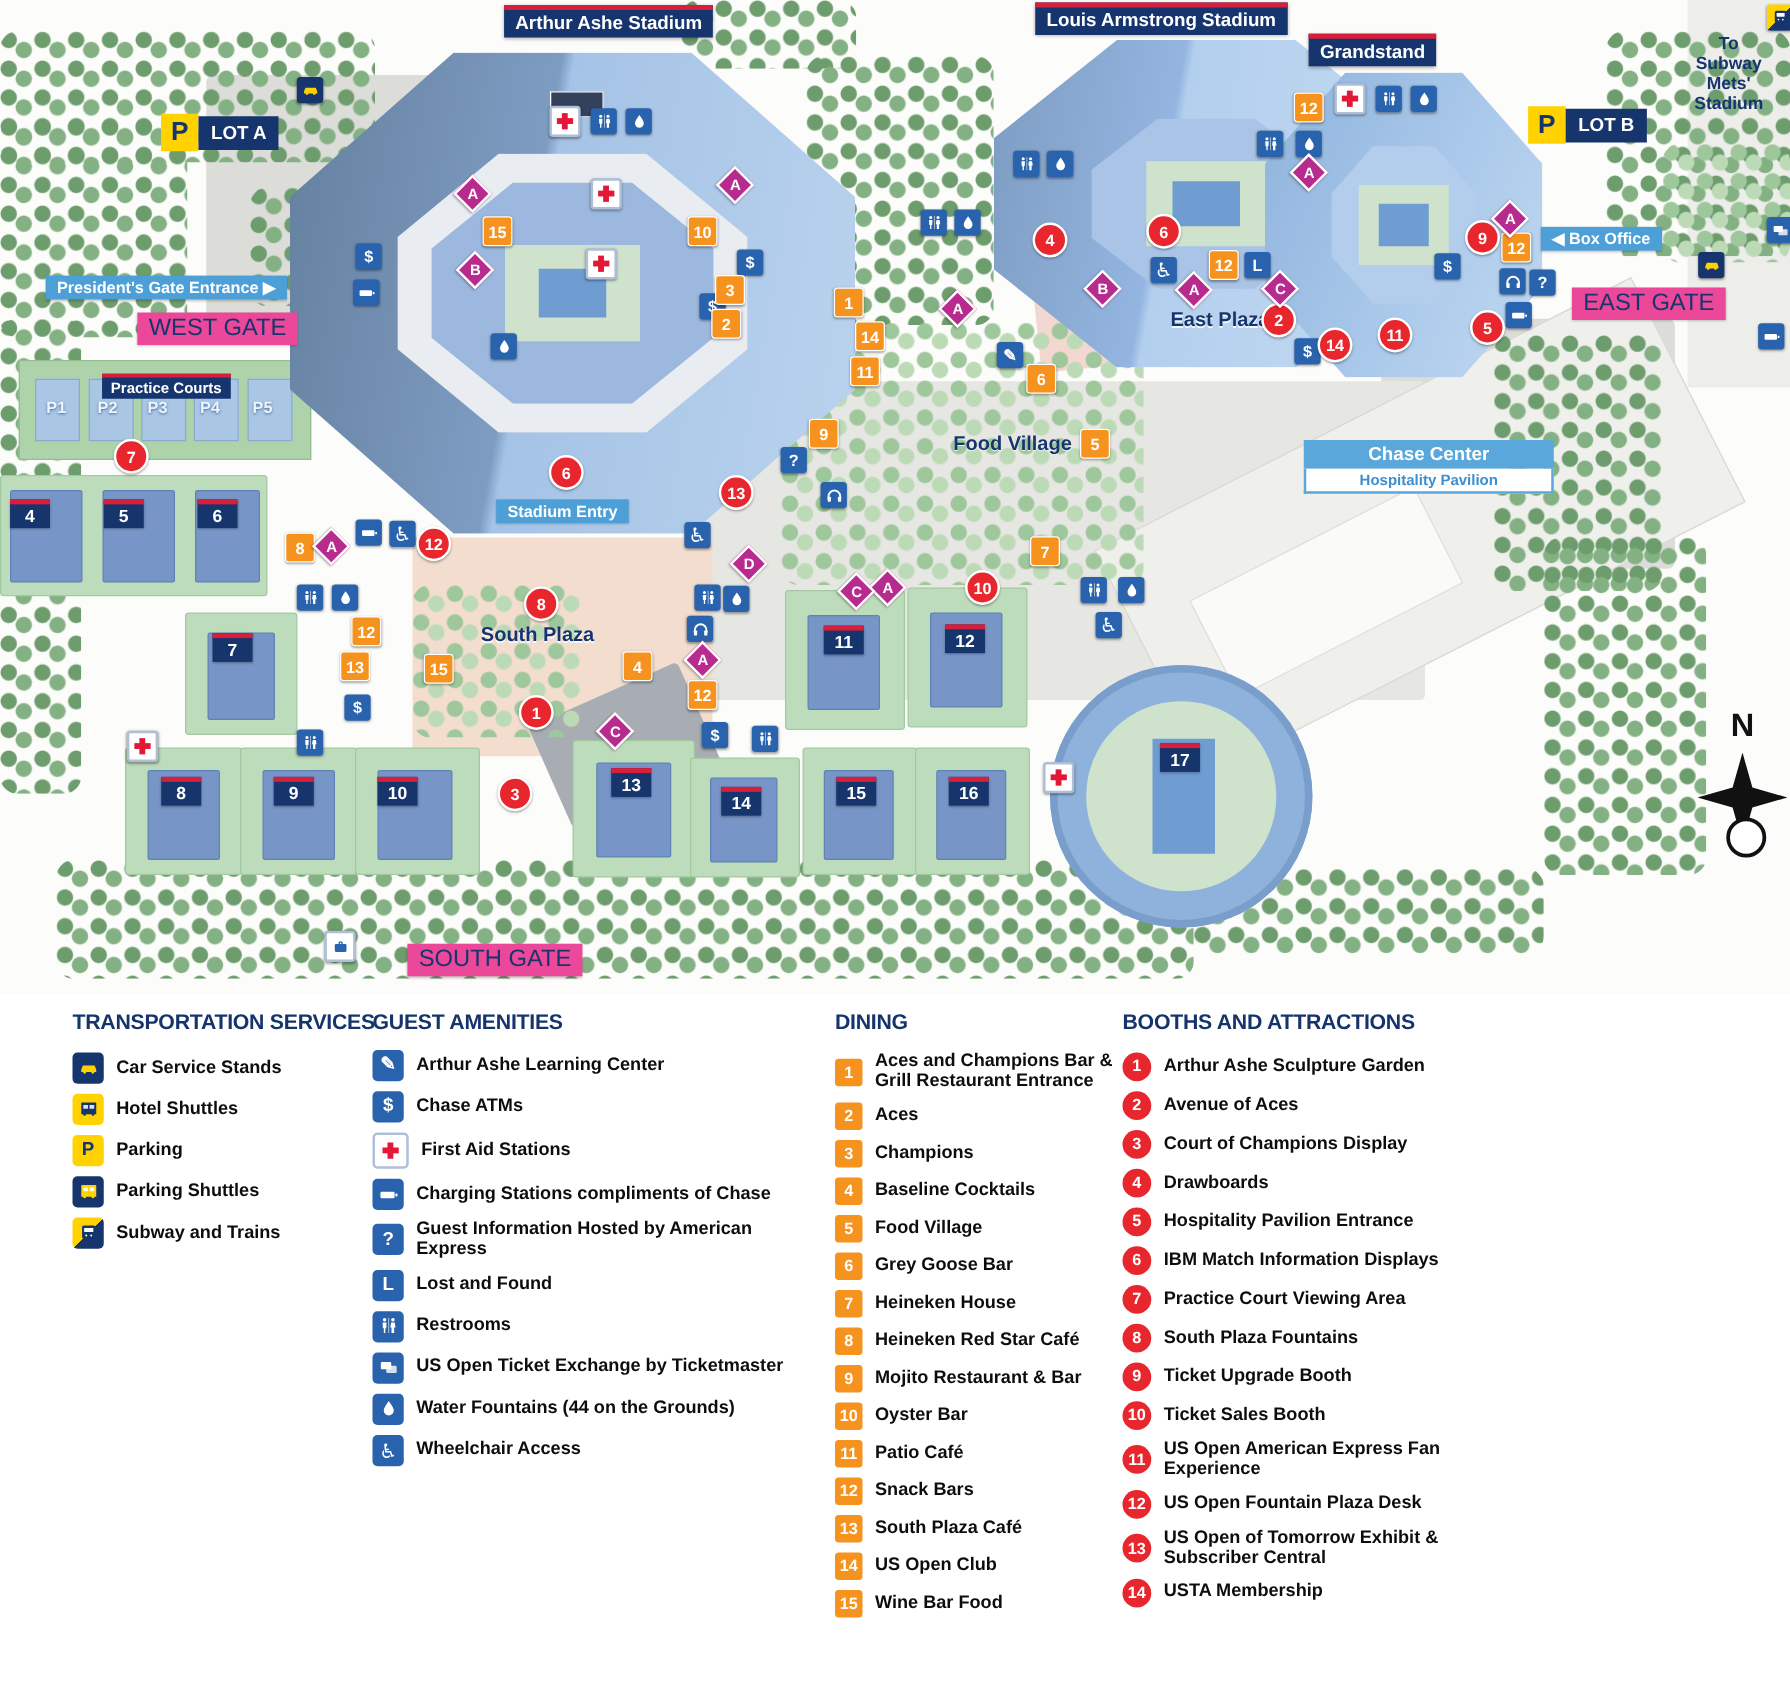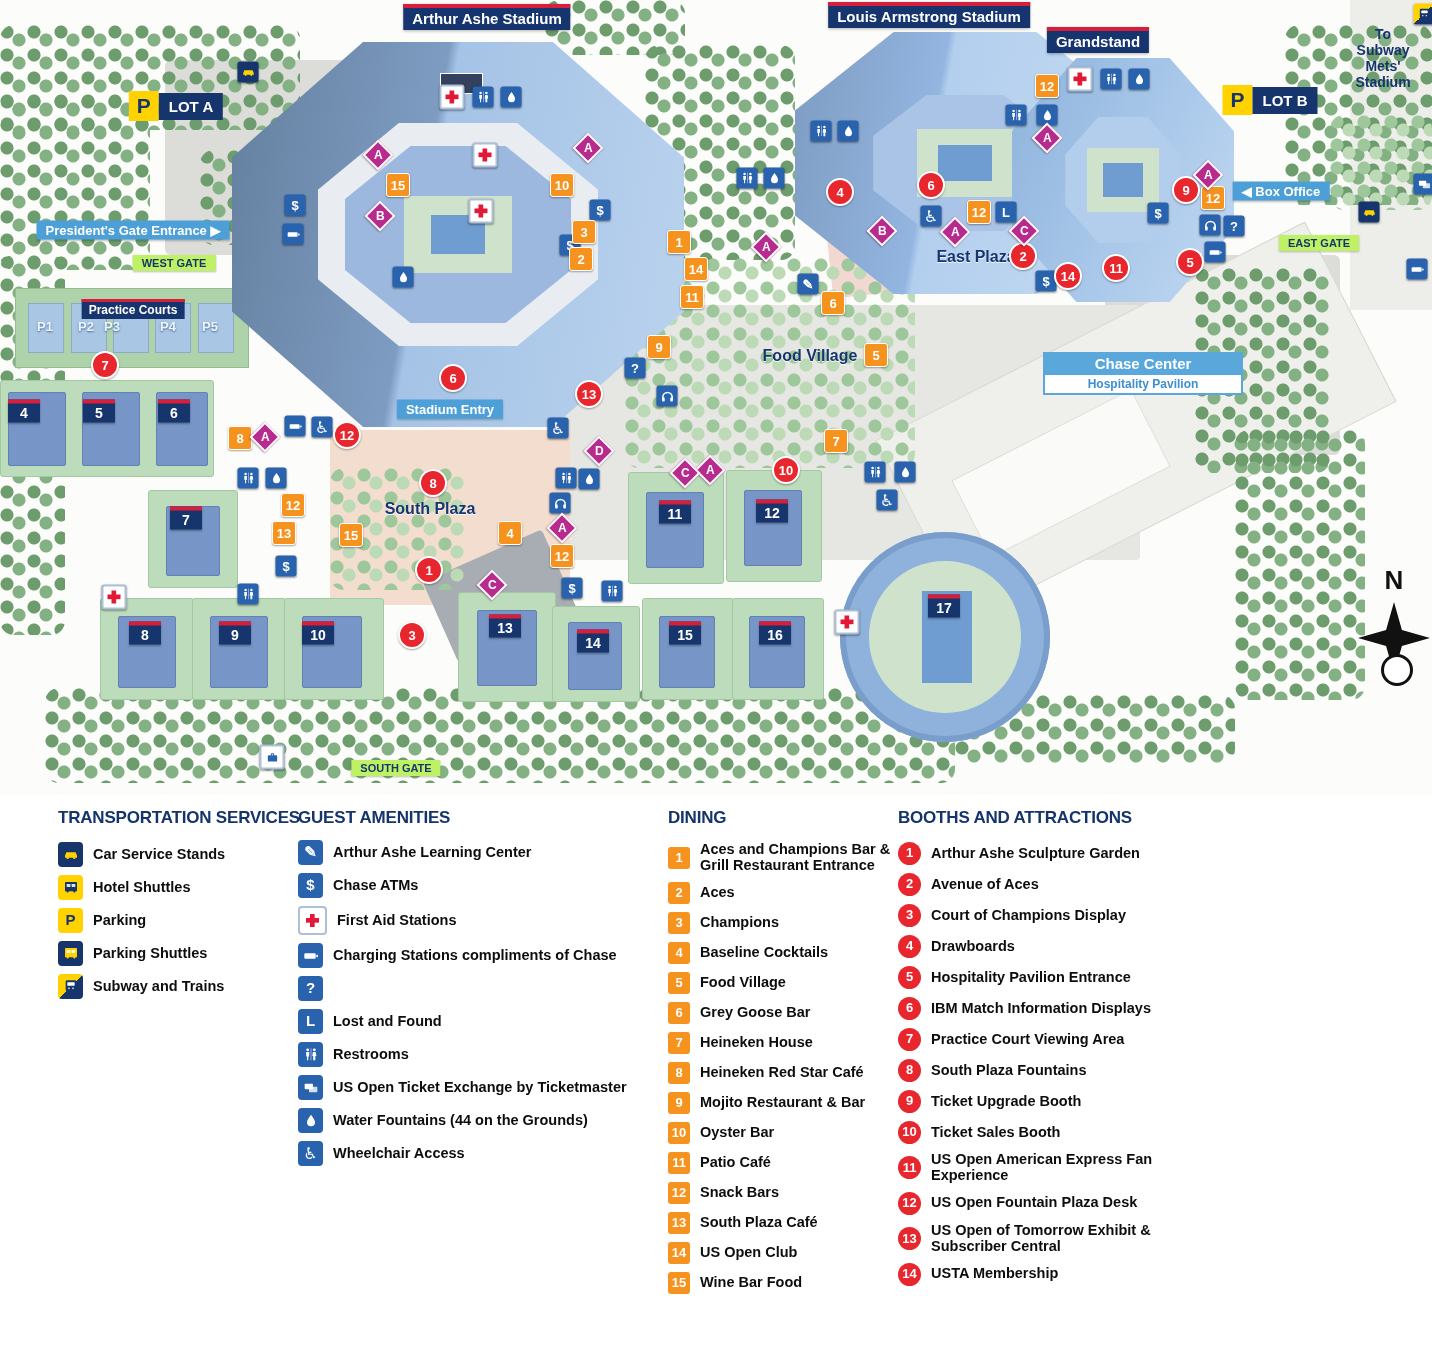--- a/index.html
+++ b/index.html
@@ -42,21 +42,21 @@
   #chasebldg{left:895px;top:320px;width:480px;height:200px;background:#efefec;border:1px solid #d8d8d2;transform:rotate(-27deg);}
   #chasebldg2{left:960px;top:430px;width:200px;height:85px;background:#fafaf8;border:1px solid #ddddd8;transform:rotate(-27deg);}
   .pad-o{position:absolute;background:#bddcbb;border:1px solid #a3c9a0;border-radius:3px;}
   .court-o{position:absolute;background:#7795c7;border:1px solid #5f83b5;border-radius:2px;}
   #pcourts{left:15px;top:288px;width:232px;height:78px;background:#aed3ab;border:1px solid #93bd90;}
   .pcourt-c{position:absolute;top:14px;width:34px;height:48px;background:#a9c6e4;border:1px solid #8cabcc;}
   
   .lbl{position:absolute;transform:translate(-50%,-50%);text-align:center;white-space:pre-line;z-index:30;}
   .lbl-title{background:#16356e;color:#fff;font-weight:800;font-size:15px;padding:2px 9px 3px;border-top:4px solid #d71f3b;white-space:nowrap;box-shadow:0 1px 3px rgba(0,0,0,.3);}
   .lbl-title-sm{background:#16356e;color:#fff;font-weight:800;font-size:12px;padding:1px 7px 2px;border-top:3px solid #d71f3b;white-space:nowrap;}
-  .lbl-gate{background:#bef264;color:#16356e;font-weight:700;font-size:11px;padding:2px 9px;white-space:nowrap;box-shadow:0 1px 2px rgba(0,0,0,.25);}
+  .lbl-gate{background:#ec4899;color:#16356e;font-weight:400;font-size:19px;padding:2px 9px;white-space:nowrap;box-shadow:0 1px 2px rgba(0,0,0,.25);}
   .lbl-blue{background:#4d9fd8;color:#fff;font-weight:700;font-size:13px;padding:2px 9px;white-space:nowrap;box-shadow:0 1px 2px rgba(0,0,0,.25);}
   .lbl-plaza{color:#16356e;font-weight:800;font-size:16px;text-shadow:0 1px 0 rgba(255,255,255,.85);white-space:nowrap;background:transparent;}
   .lbl-navytext{color:#16356e;font-weight:800;font-size:14px;line-height:1.15;background:transparent;}
   .lbl-lot{display:flex;align-items:center;gap:0;background:transparent;}
   .pbox{width:30px;height:30px;background:#ffd200;color:#17356d;font-weight:800;font-size:21px;display:flex;align-items:center;justify-content:center;}
   .lotname{background:#17356d;color:#fff;font-weight:800;font-size:15px;padding:5px 10px;white-space:nowrap;}
   
   .mk{position:absolute;transform:translate(-50%,-50%);display:flex;align-items:center;justify-content:center;font-weight:bold;z-index:40;}
   .mk-orange{width:22px;height:22px;background:#f6921e;color:#fff;font-size:13px;border-radius:3px;border:1px solid #fff;box-shadow:0 1px 2px rgba(0,0,0,.35);}
   .mk-red{width:24px;height:24px;background:#e8262d;color:#fff;font-size:13px;border-radius:50%;border:2px solid #fff;box-shadow:0 1px 2px rgba(0,0,0,.35);}
@@ -228,21 +228,21 @@
     <div class="cplate" style="left: 318px; top: 633px;">10</div>
     <div class="cplate" style="left: 675px; top: 512px;">11</div>
     <div class="cplate" style="left: 772px; top: 511px;">12</div>
     <div class="cplate" style="left: 505px; top: 626px;">13</div>
     <div class="cplate" style="left: 593px; top: 641px;">14</div>
     <div class="cplate" style="left: 685px; top: 633px;">15</div>
     <div class="cplate" style="left: 775px; top: 633px;">16</div>
     <div class="cplate" style="left: 944px; top: 606px;">17</div>
     <div class="pclabel" style="left: 45px; top: 326px;">P1</div>
     <div class="pclabel" style="left: 86px; top: 326px;">P2</div>
-    <div class="pclabel" style="left: 112px; top: 326px;">P3</div>
+    <div class="pclabel" style="left: 126px; top: 326px;">P3</div>
     <div class="pclabel" style="left: 168px; top: 326px;">P4</div>
     <div class="pclabel" style="left: 210px; top: 326px;">P5</div>
     <div class="mk mk-orange" style="left: 398px; top: 185px;">15</div>
     <div class="mk mk-orange" style="left: 562px; top: 185px;">10</div>
     <div class="mk mk-orange" style="left: 584px; top: 232px;">3</div>
     <div class="mk mk-orange" style="left: 581px; top: 259px;">2</div>
     <div class="mk mk-orange" style="left: 679px; top: 242px;">1</div>
     <div class="mk mk-orange" style="left: 696px; top: 269px;">14</div>
     <div class="mk mk-orange" style="left: 692px; top: 297px;">11</div>
     <div class="mk mk-orange" style="left: 659px; top: 347px;">9</div>
@@ -737,20 +737,21 @@
           <span class="ic bg-blue">
             <svg viewBox="0 0 24 24" fill="#fff">
               <rect x="2" y="8" width="17" height="8" rx="1.5"></rect>
               <rect x="20" y="10.3" width="2.4" height="3.4" rx=".6"></rect>
             </svg>
           </span>
           <span class="txt">Charging Stations compliments of Chase</span>
         </div>
         <div class="lrow">
           <span class="ic bg-blue gl">?</span>
+          <span class="txt">Guest Information Hosted by American Express</span>
         </div>
         <div class="lrow">
           <span class="ic bg-blue gl">L</span>
           <span class="txt">Lost and Found</span>
         </div>
         <div class="lrow">
           <span class="ic bg-blue">
             <svg viewBox="0 0 24 24" fill="#fff">
               <circle cx="7" cy="4.3" r="2.1"></circle>
               <path d="M4.6 7.6h4.8l-.4 6.8H7.9V20H6.1v-5.6H5z"></path>

